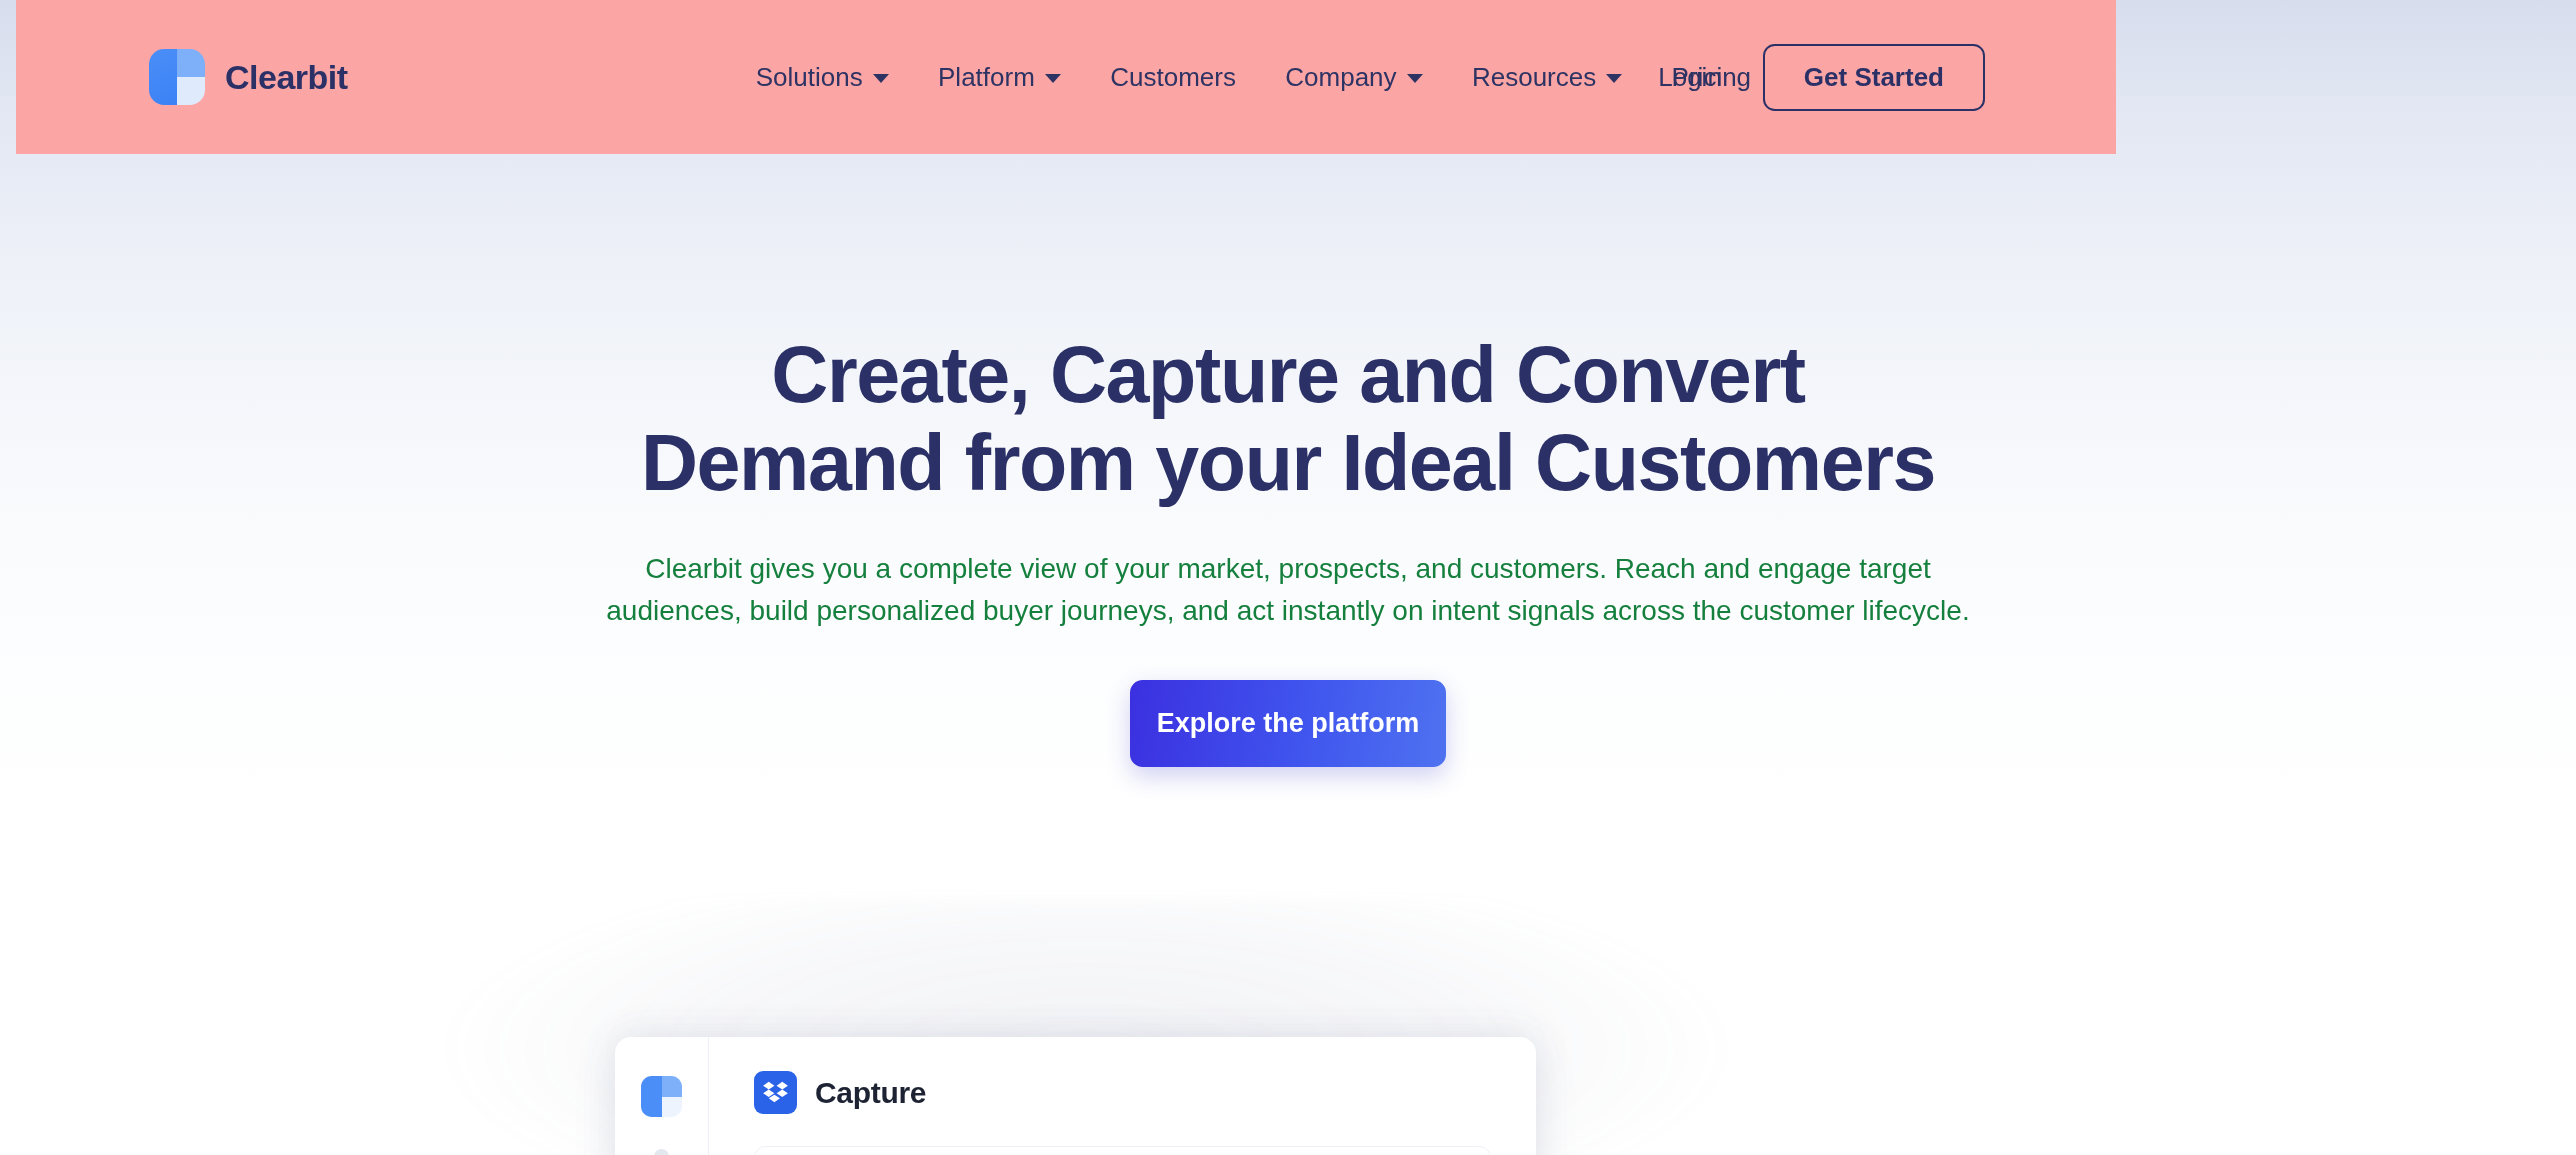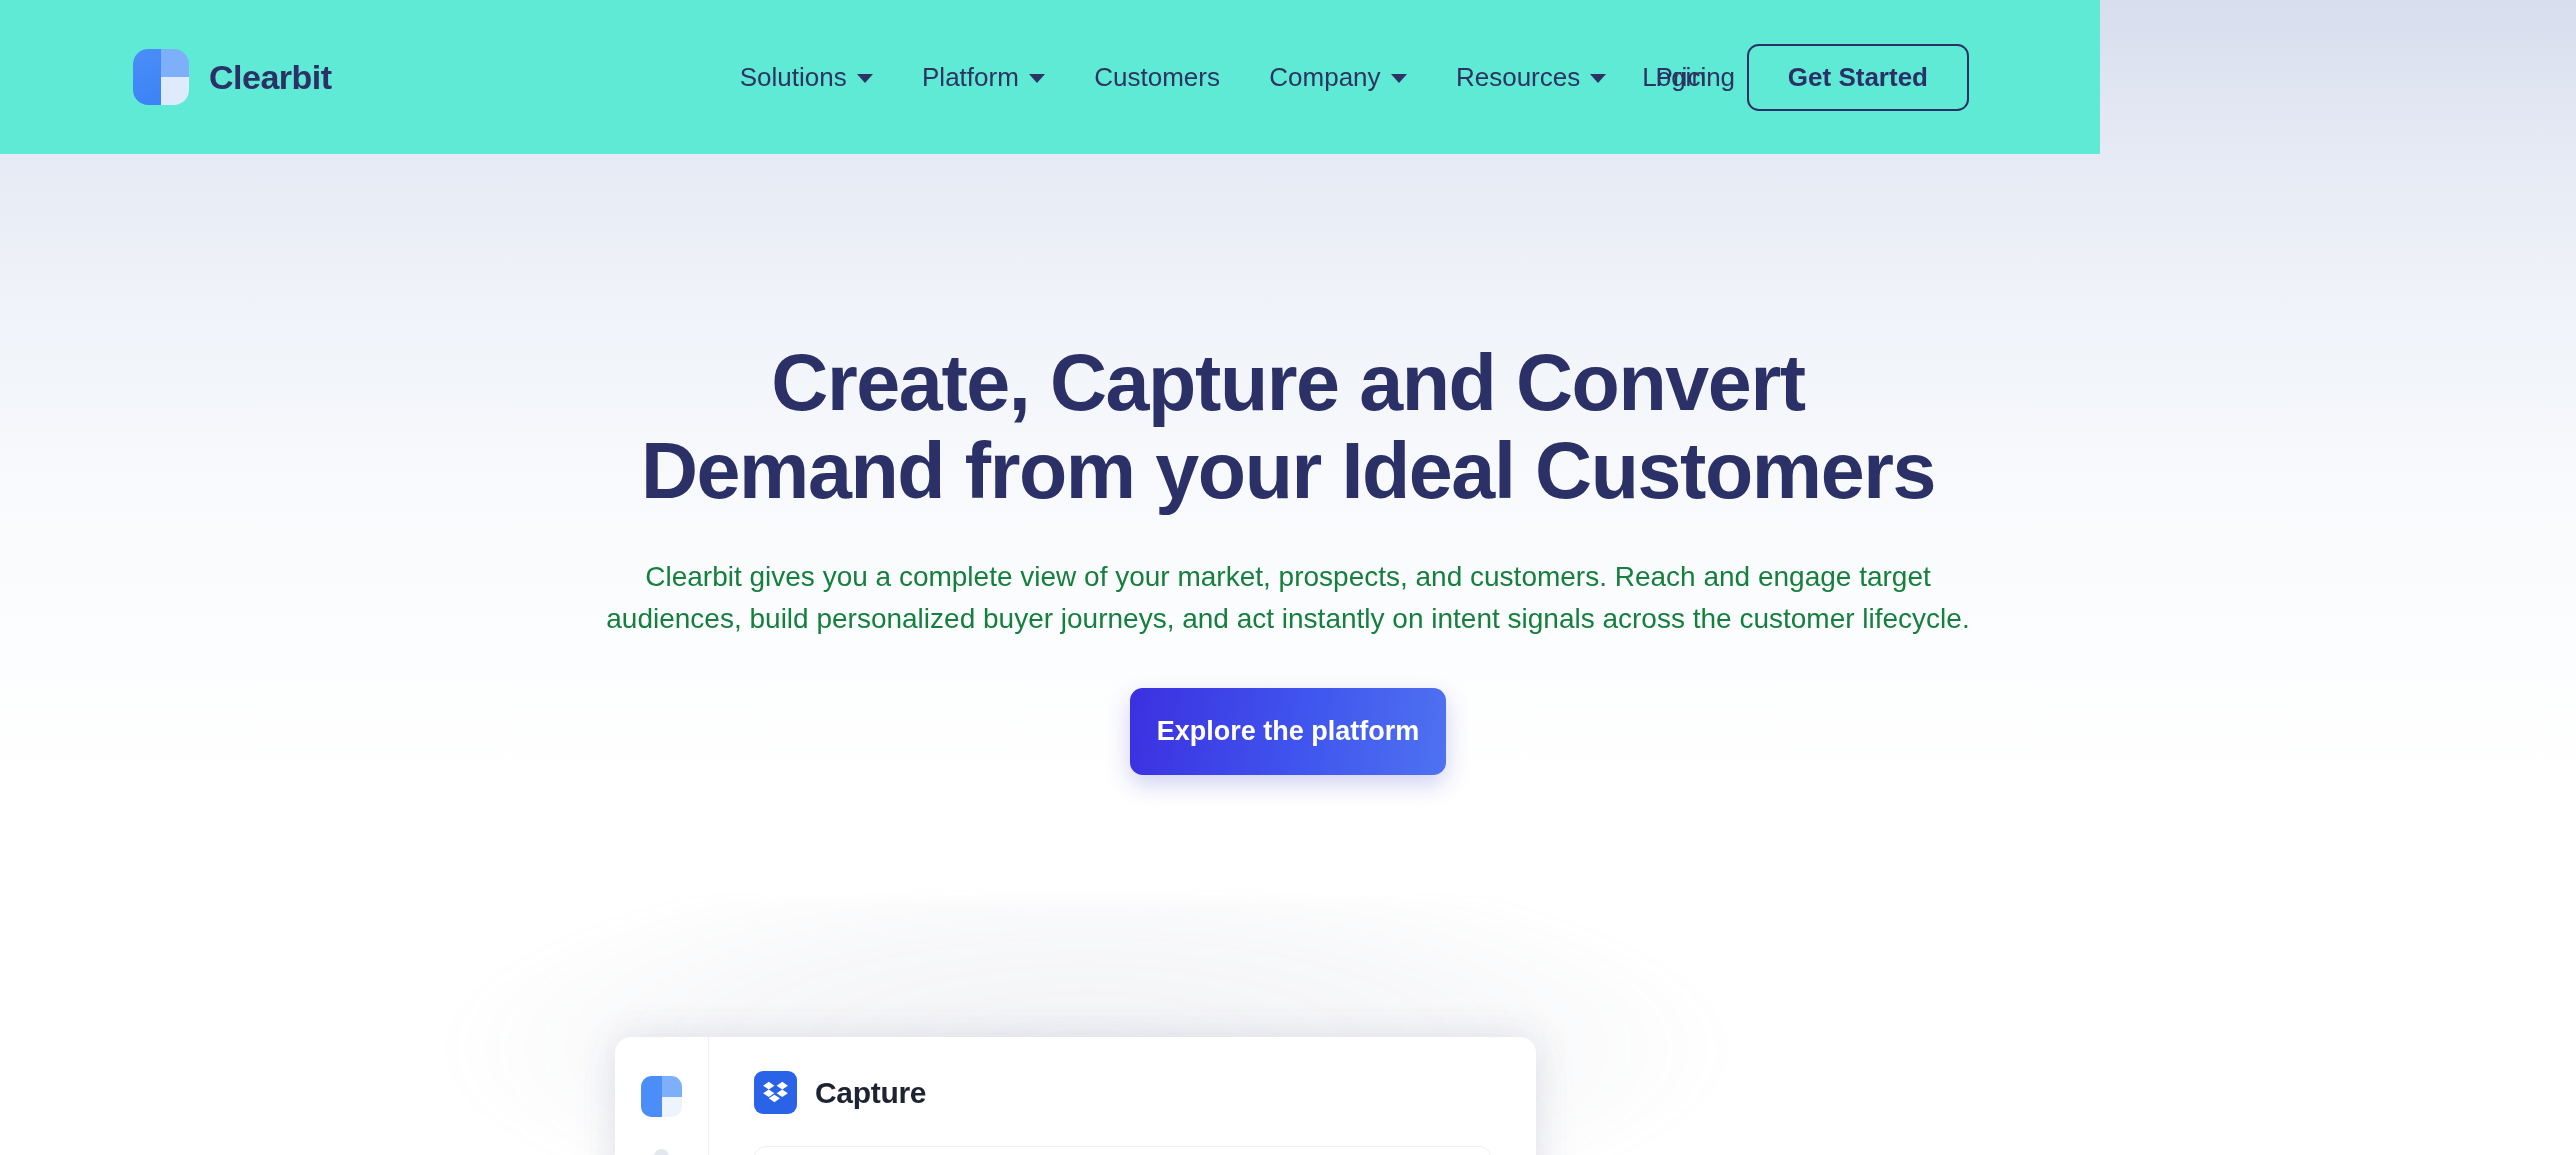--- a/index.html
+++ b/index.html
@@ -40,24 +40,24 @@
     background: radial-gradient(ellipse 62% 70% at 50% 40%,
                 rgba(108,118,150,0.085) 0%,
                 rgba(108,118,150,0.05) 45%,
                 rgba(255,255,255,0) 75%);
     filter: blur(5.4px);
   }
 
   
   .header {
     position: absolute;
-    left: 0; top: 0;
+    left: 16px; top: 0;
     width: 2100px;
     height: 155px;
-    background: #5eead4;
+    background: #fca5a5;
     border-bottom: 0.9px solid #e7ebf2;
     display: flex;
     align-items: center;
     z-index: 5;
   }
 
   .brand {
     position: absolute;
     left: 133px;
     display: flex;
@@ -146,21 +146,21 @@
     padding: 16px 39px;
     white-space: nowrap;
     cursor: pointer;
     font-family: inherit;
   }
 
   
   .hero {
     position: absolute;
     left: 0;
-    top: 155px;
+    top: 147px;
     width: 2576px;
     text-align: center;
   }
 
   .hero-title {
     margin-top: 184px;
     font-size: 79px;
     line-height: 1.12;
     font-weight: 700;
     color: #2b3166;

